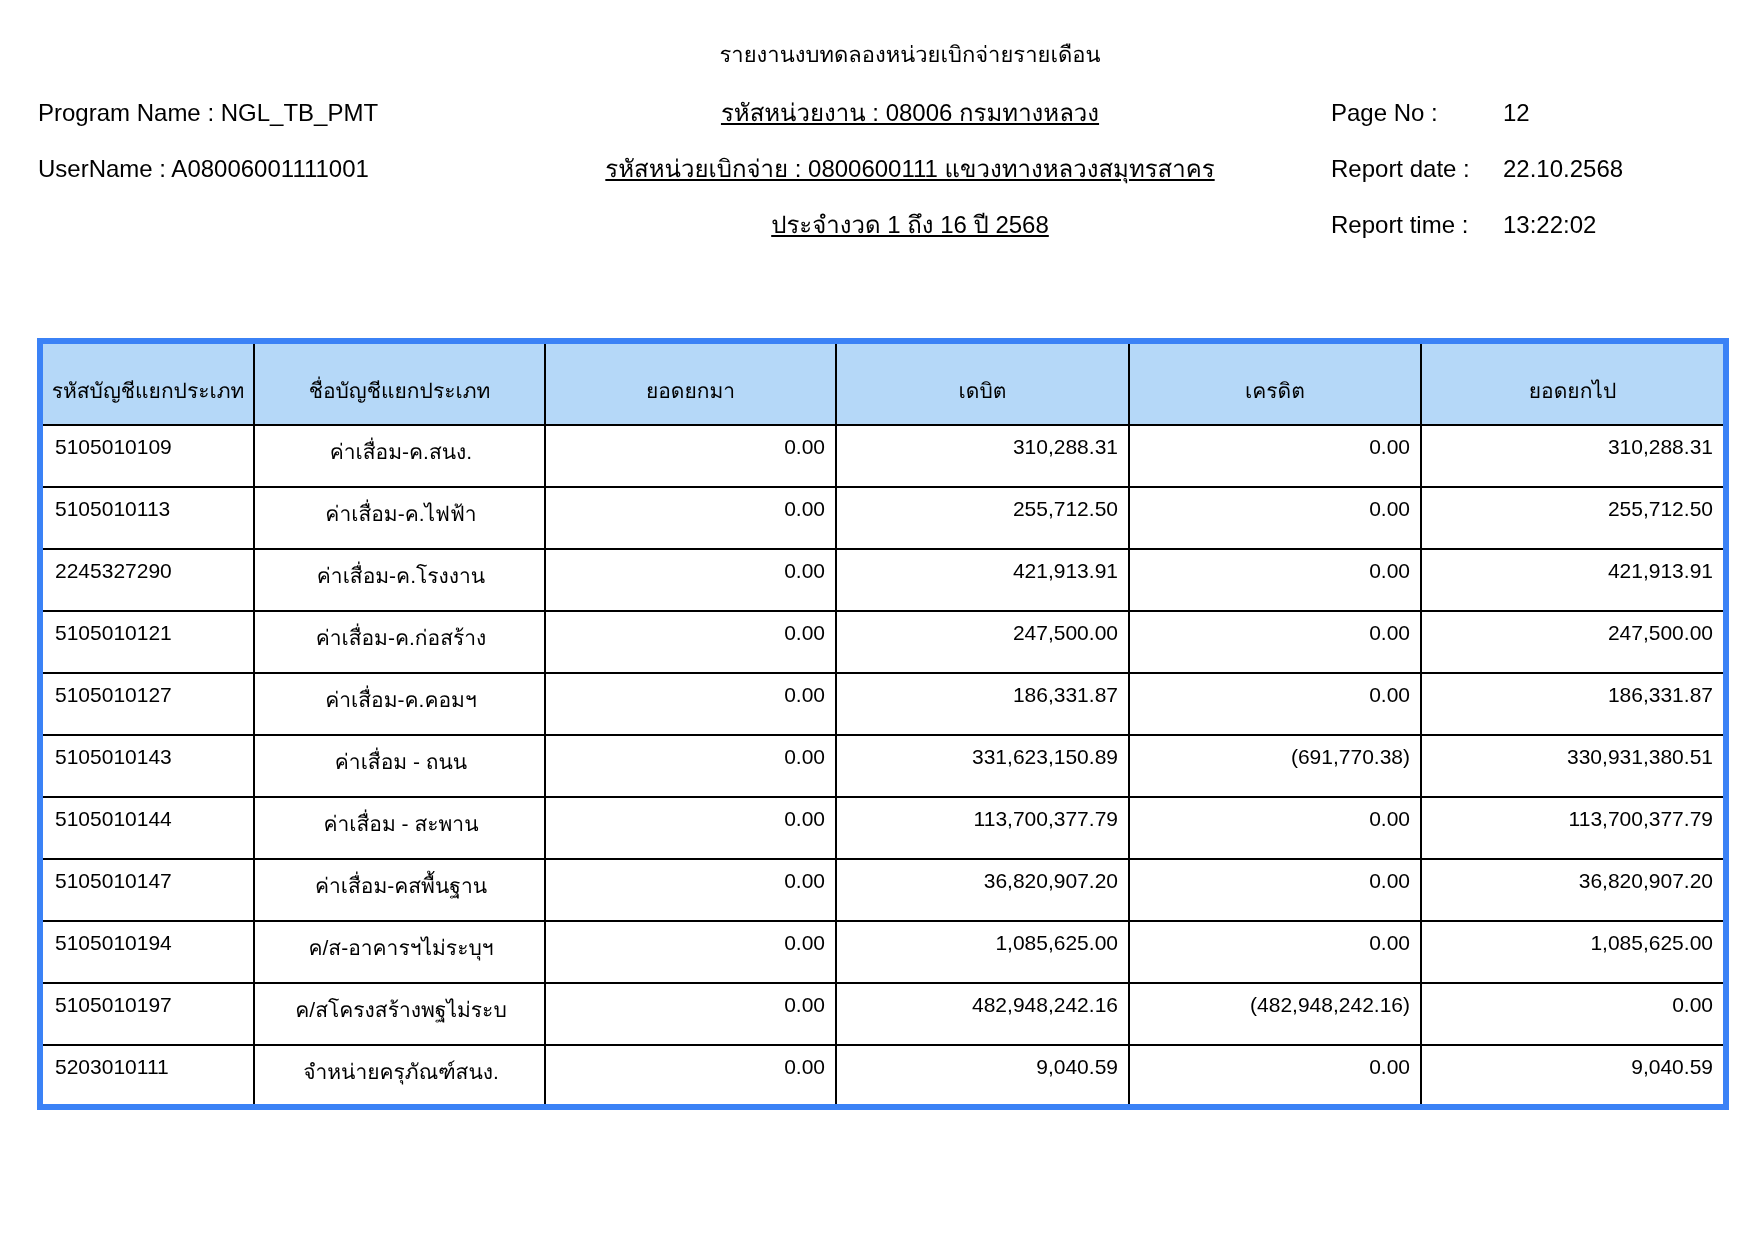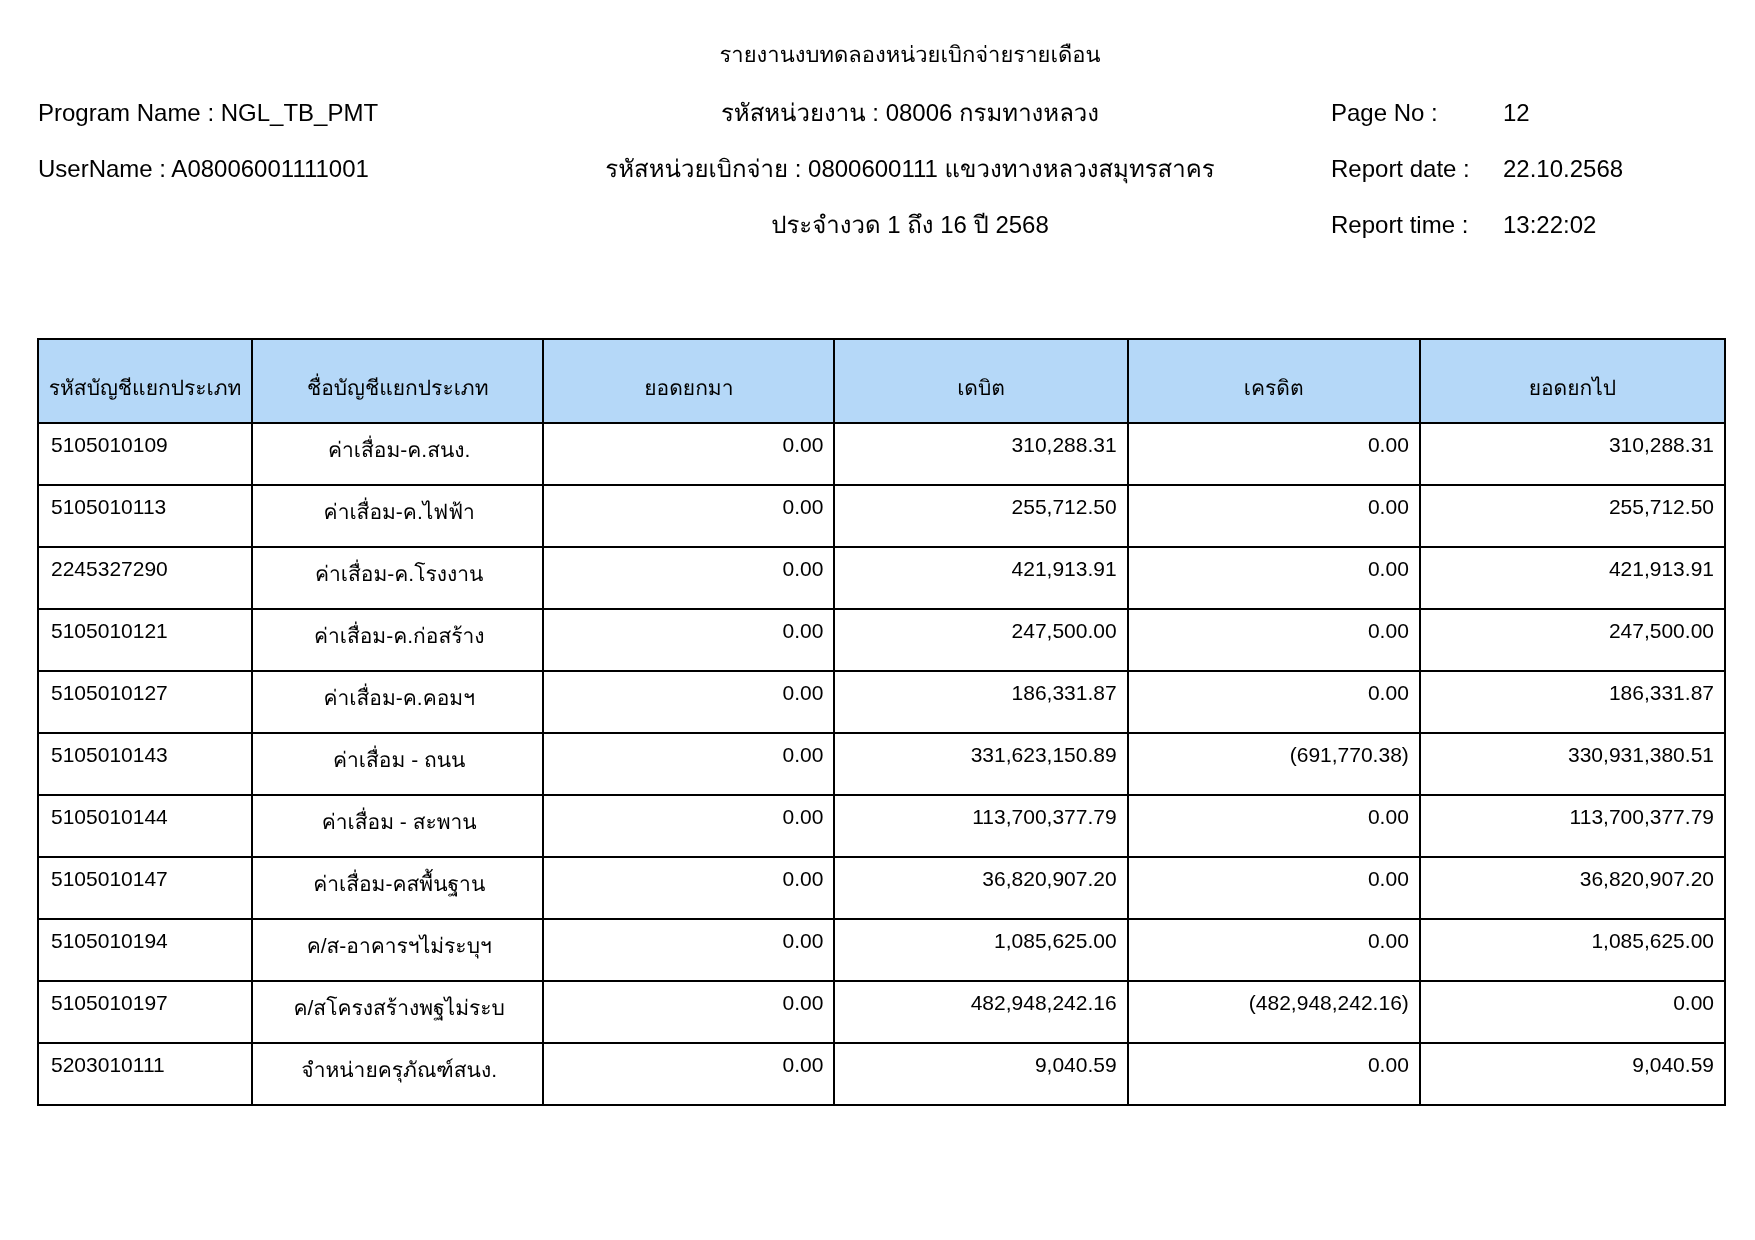--- a/index.html
+++ b/index.html
@@ -8,42 +8,42 @@
     background: #ffffff;
     color: #000000;
     font-family: "Liberation Sans", sans-serif;
     -webkit-font-smoothing: antialiased;
   }
   .page { position: relative; width: 1755px; height: 1180px; overflow: hidden; }
 
   
   .hdr { position: absolute; white-space: nowrap; font-size: 24px; line-height: 26px; }
   .title   { top: 42px;  left: 310px; width: 1200px; text-align: center; font-size: 22px; }
-  .center-line { left: 310px; width: 1200px; text-align: center; }
+  .center-line { left: 310px; width: 1200px; text-align: center; text-decoration: underline; }
   .left-line   { left: 38px; }
   .r-label { left: 1331px; }
   .r-value { left: 1503px; }
   .row2 { top: 100px; }
   .row3 { top: 156px; }
   .row4 { top: 212px; }
 
   
   table.tb {
     position: absolute;
     top: 338px; left: 37px;
     width: 1689px;
     border-collapse: collapse;
     table-layout: fixed;
     font-size: 21px;
   }
   table.tb th, table.tb td {
     border: 2px solid #000;
     overflow: hidden;
   }
-  table.tb { border: 2px solid #3b82f6; }
+  table.tb { border: 6px solid #3b82f6; }
   table.tb thead tr { height: 84px; }
   table.tb thead th {
     font-weight: normal;
     text-align: center;
     vertical-align: middle;
     padding-top: 14px;
   }
   table.tb tbody tr { height: 62px; }
   table.tb tbody td {
     vertical-align: top;

